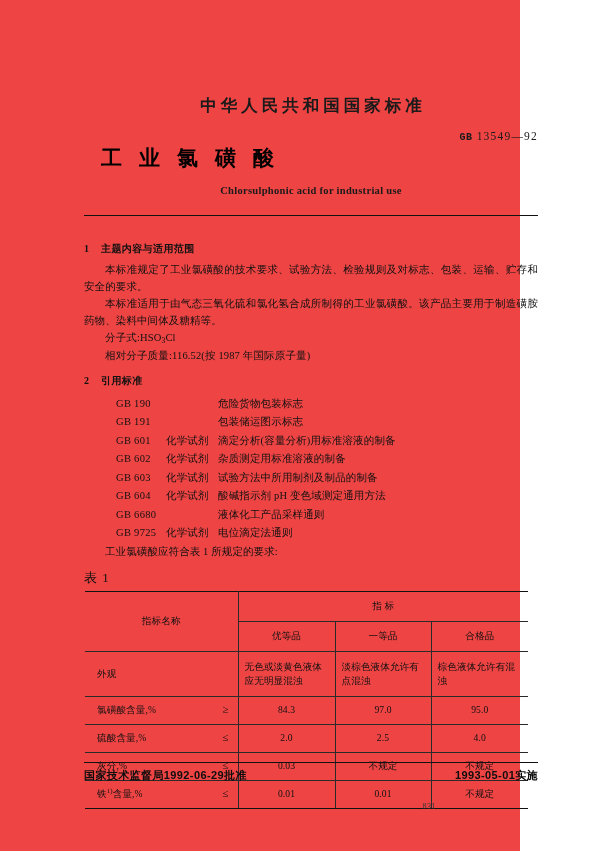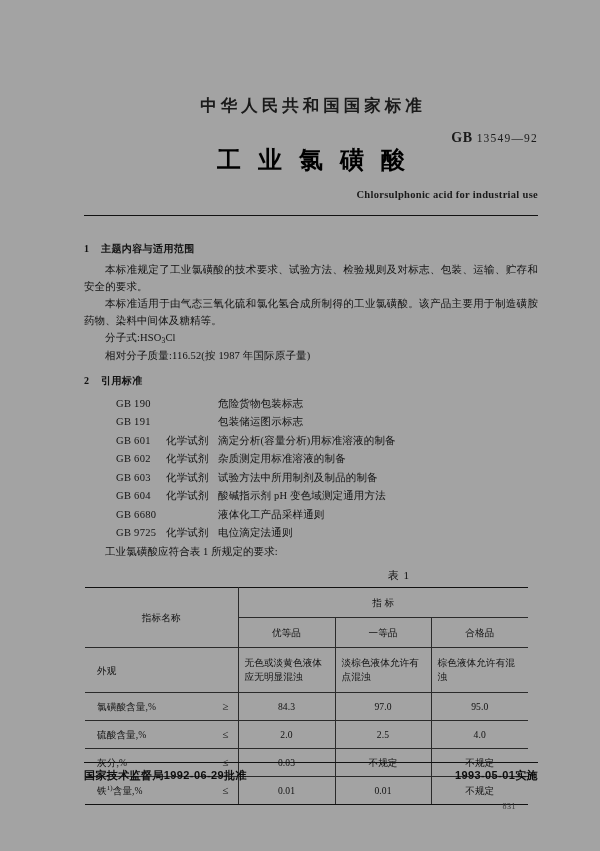--- a/index.html
+++ b/index.html
@@ -12,23 +12,23 @@
     height: 851px;
     position: relative;
     font-family: "Liberation Serif", "DejaVu Serif", serif;
     color: #111111;
     overflow: hidden;
   }
 
   .page {
     position: absolute;
     left: 0; top: 0;
-    width: 600px;
+    width: 520px;
     height: 851px;
-    background: #a3a3a3;
+    background: #ef4444;
   }
 
   
   .masthead {
     position: absolute;
     left: 84px;
     top: 95px;
     width: 454px;
   }
   .gb-national-title {
@@ -44,34 +44,34 @@
     right: 0px;
     top: 35px;
     font-size: 11.5px;
     letter-spacing: 1.2px;
     font-family: "Liberation Serif", serif;
     white-space: nowrap;
     color: #1a1a1a;
   }
   .std-number .gb-mark {
     font-weight: bold;
-    font-size: 14px;
+    font-size: 10px;
     letter-spacing: 0.5px;
+    font-family: Liberation Mono, monospace;
   }
   .doc-title-cn {
-    text-align: center;
-    font-size: 24px;
+    font-size: 21px;
     font-weight: bold;
     letter-spacing: 17px;
     margin-top: 27px;
     padding-left: 17px;
     color: #000000;
   }
   .doc-title-en {
-    text-align: right;
+    text-align: center;
     font-size: 10.5px;
     font-weight: bold;
     letter-spacing: 0.3px;
     margin-top: 13px;
     color: #1a1a1a;
   }
 
   .rule-top {
     position: absolute;
     left: 84px;
@@ -129,22 +129,22 @@
   }
   .ref-kind {
     display: inline-block;
     min-width: 52px;
   }
   sub { font-size: 7.5px; vertical-align: -2px; }
   sup { font-size: 7px; vertical-align: 4px; }
 
   
   .table-caption {
-    text-align: right;
-    font-size: 11px;
+    text-align: left;
+    font-size: 13px;
     margin: 7px 0 3px 0;
     letter-spacing: 1px;
     padding-right: 128px;
   }
   table.spec {
     border-collapse: collapse;
     width: 443px;
     margin-left: 1px;
     font-size: 9.6px;
     table-layout: fixed;

